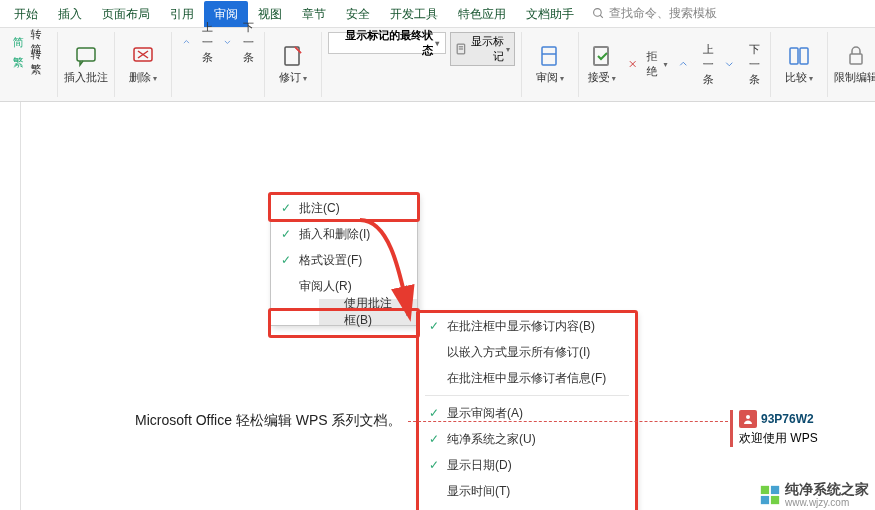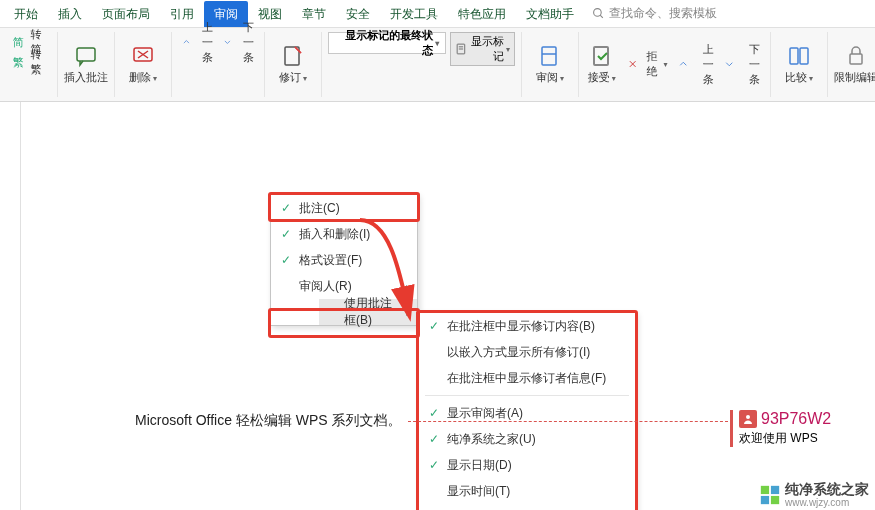--- a/index.html
+++ b/index.html
@@ -48,21 +48,21 @@
 .hl3 { left: 416px; top: 208px; width: 222px; height: 226px; }
 
 .arrow-red { position: absolute; pointer-events: none; }
 
 
 .comment-line { position: absolute; left: 408px; top: 319px; width: 320px; border-top: 1.5px dashed #d9534f; }
 .comment-box { position: absolute; left: 730px; top: 308px; display: flex; gap: 6px; }
 .comment-bar { width: 3px; background: #d9534f; }
 .comment-avatar { width: 18px; height: 18px; background: #d9534f; border-radius: 2px; display: flex; align-items: center; justify-content: center; }
 .comment-avatar svg { fill: #fff; }
-.comment-author { color: #be185d; font-weight: normal; font-size: 16px; }
+.comment-author { color: #0c4a6e; font-weight: bold; font-size: 12px; }
 .comment-text { font-size: 12px; color: #000000; margin-top: 2px; }
 
 
 .watermark { position: absolute; right: 6px; bottom: 2px; display: flex; align-items: center; gap: 4px; opacity: .9; margin-top: 20px; }
 .watermark .wlogo { width: 22px; height: 22px; }
 .watermark .wtxt1 { font-size: 14px; font-weight: bold; color: #333; }
 .watermark .wtxt2 { font-size: 10px; color: #888; margin-top: -2px; }
 
 .chev-down { font-size: 8px; color: #666; margin-left: 2px; }
 </style>

